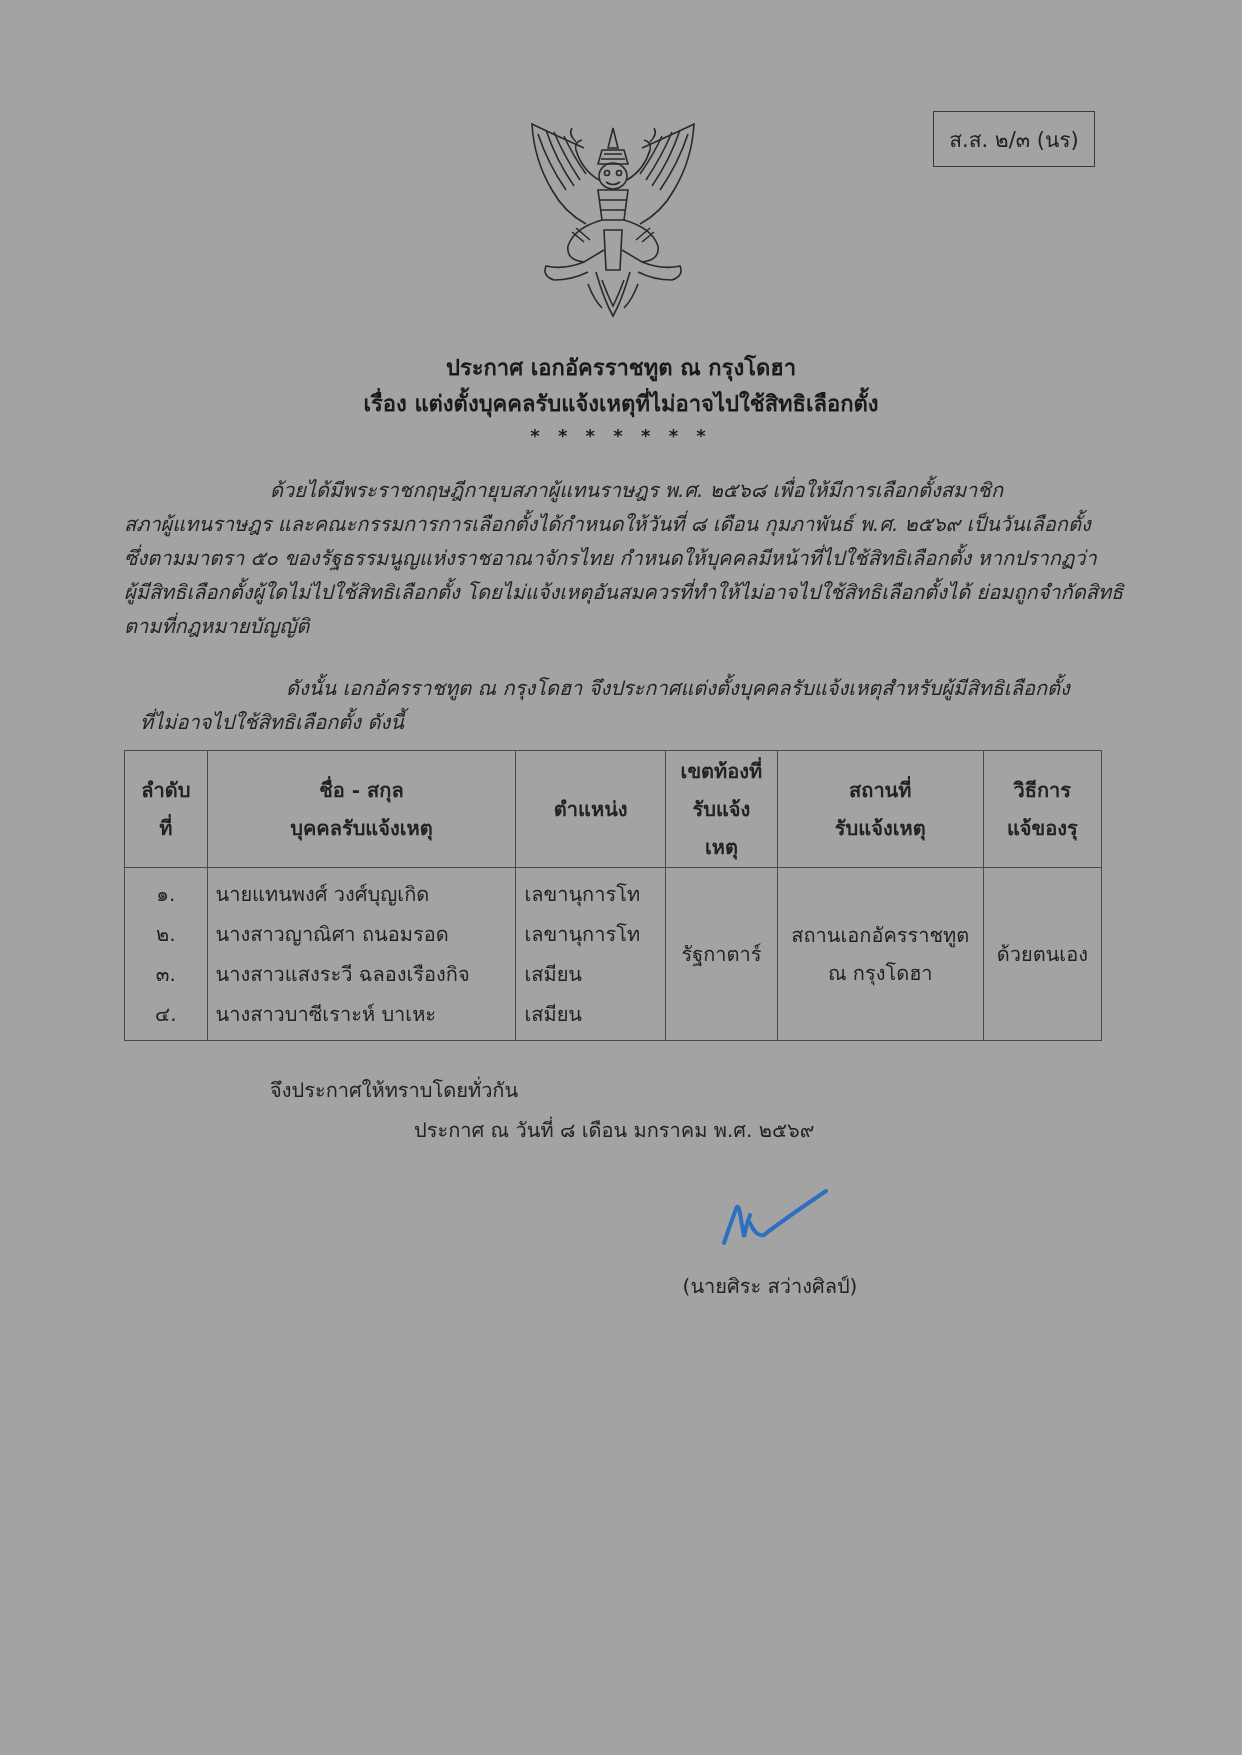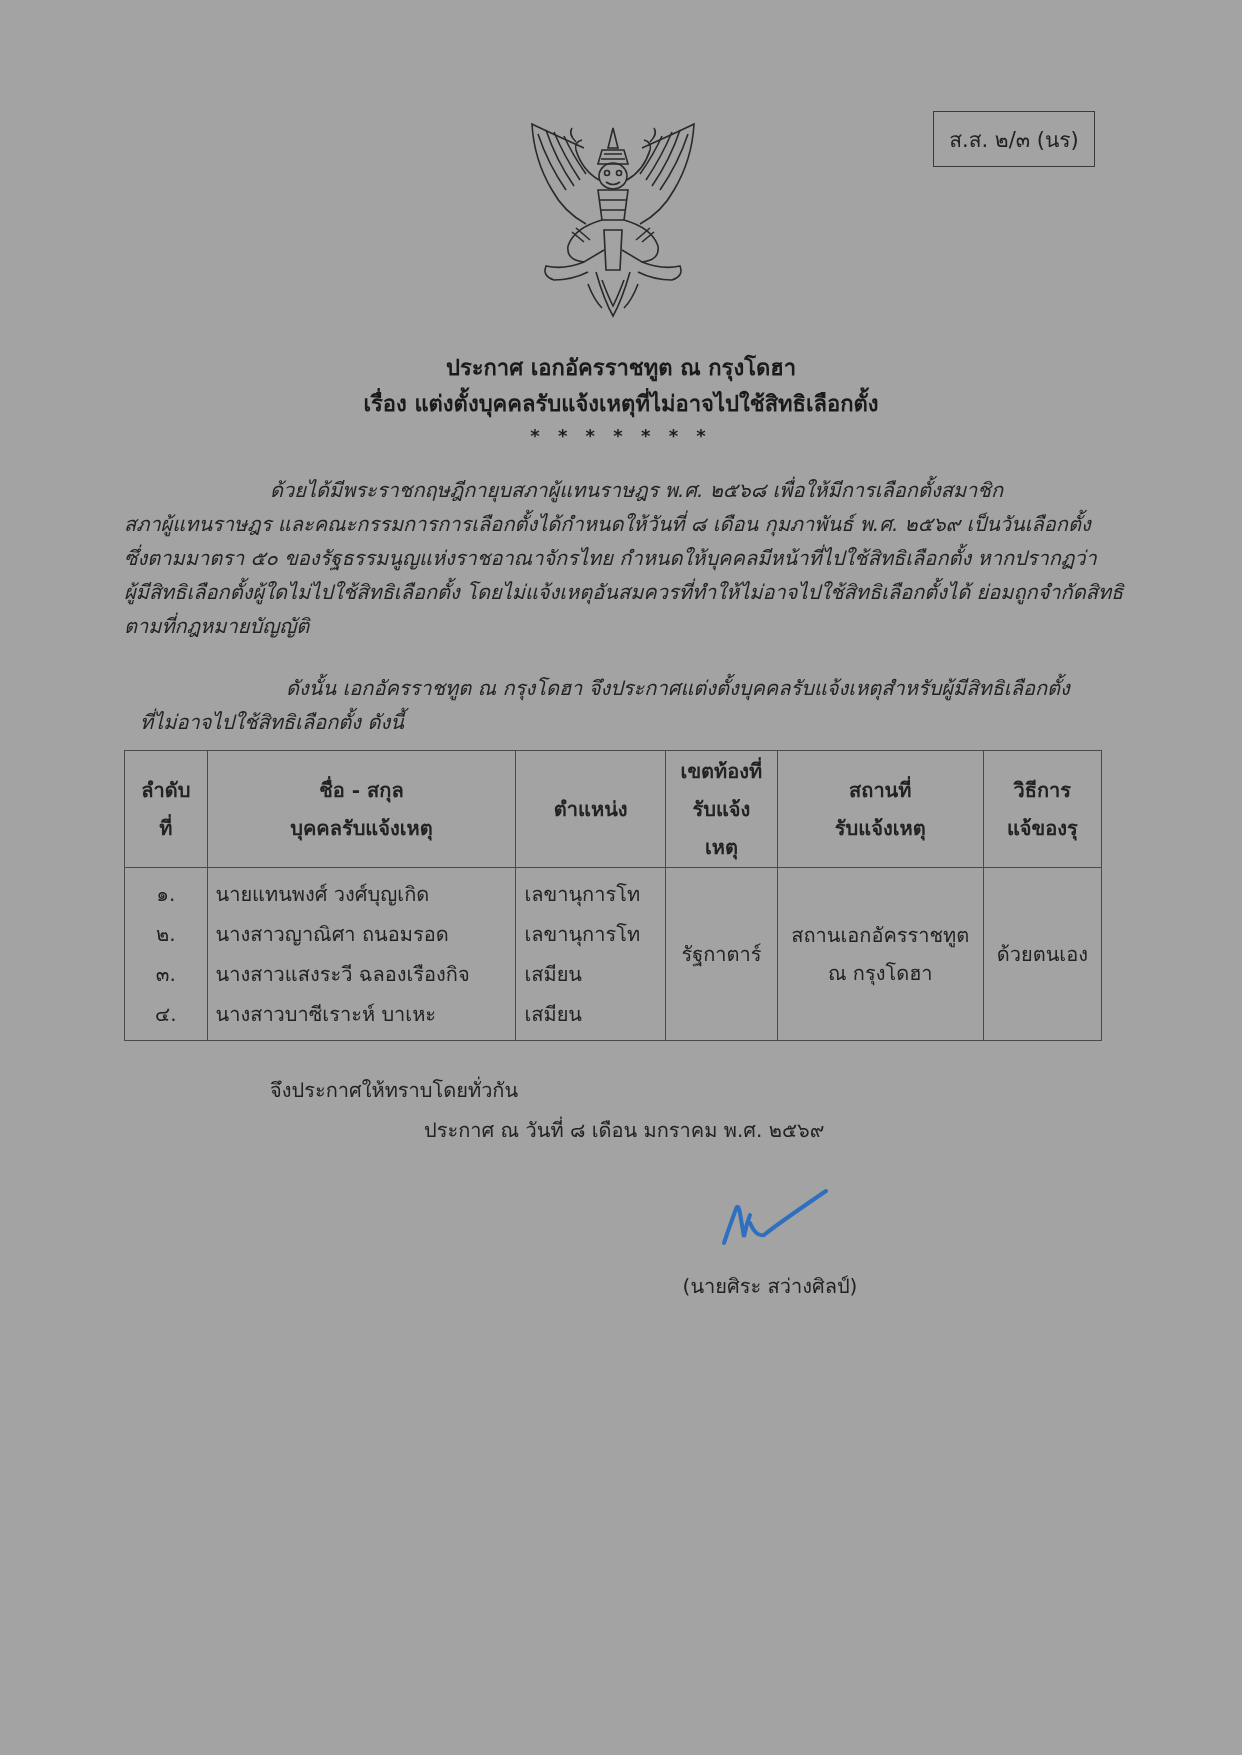--- a/index.html
+++ b/index.html
@@ -197,21 +197,21 @@
           <div>ณ กรุงโดฮา</div>
         </td>
         <td class="center">
           <span>ด้วยตนเอง</span>
         </td>
       </tr>
     </tbody>
   </table>
 
   <div class="closing" style="left:270px; top:1073px;">จึงประกาศให้ทราบโดยทั่วกัน</div>
-  <div class="closing" style="left:424px; top:1113px;">ประกาศ  ณ  วันที่ ๘ เดือน มกราคม พ.ศ. ๒๕๖๙</div>
+  <div class="closing" style="left:414px; top:1113px;">ประกาศ  ณ  วันที่ ๘ เดือน มกราคม พ.ศ. ๒๕๖๙</div>
 
   <svg class="signature" viewBox="0 0 120 70" fill="none" stroke="#2f6fc0" stroke-width="4" stroke-linecap="round">
     <path d="M8 58 Q14 40 20 24 Q22 18 24 28 Q26 40 28 52 Q30 40 34 30"></path>
     <path d="M34 38 Q40 52 48 50 Q60 40 110 6"></path>
   </svg>
 
   <div class="signer" style="top:1267px;text-align:center;">(นายศิระ สว่างศิลป์)</div>
 
 </div>
 

